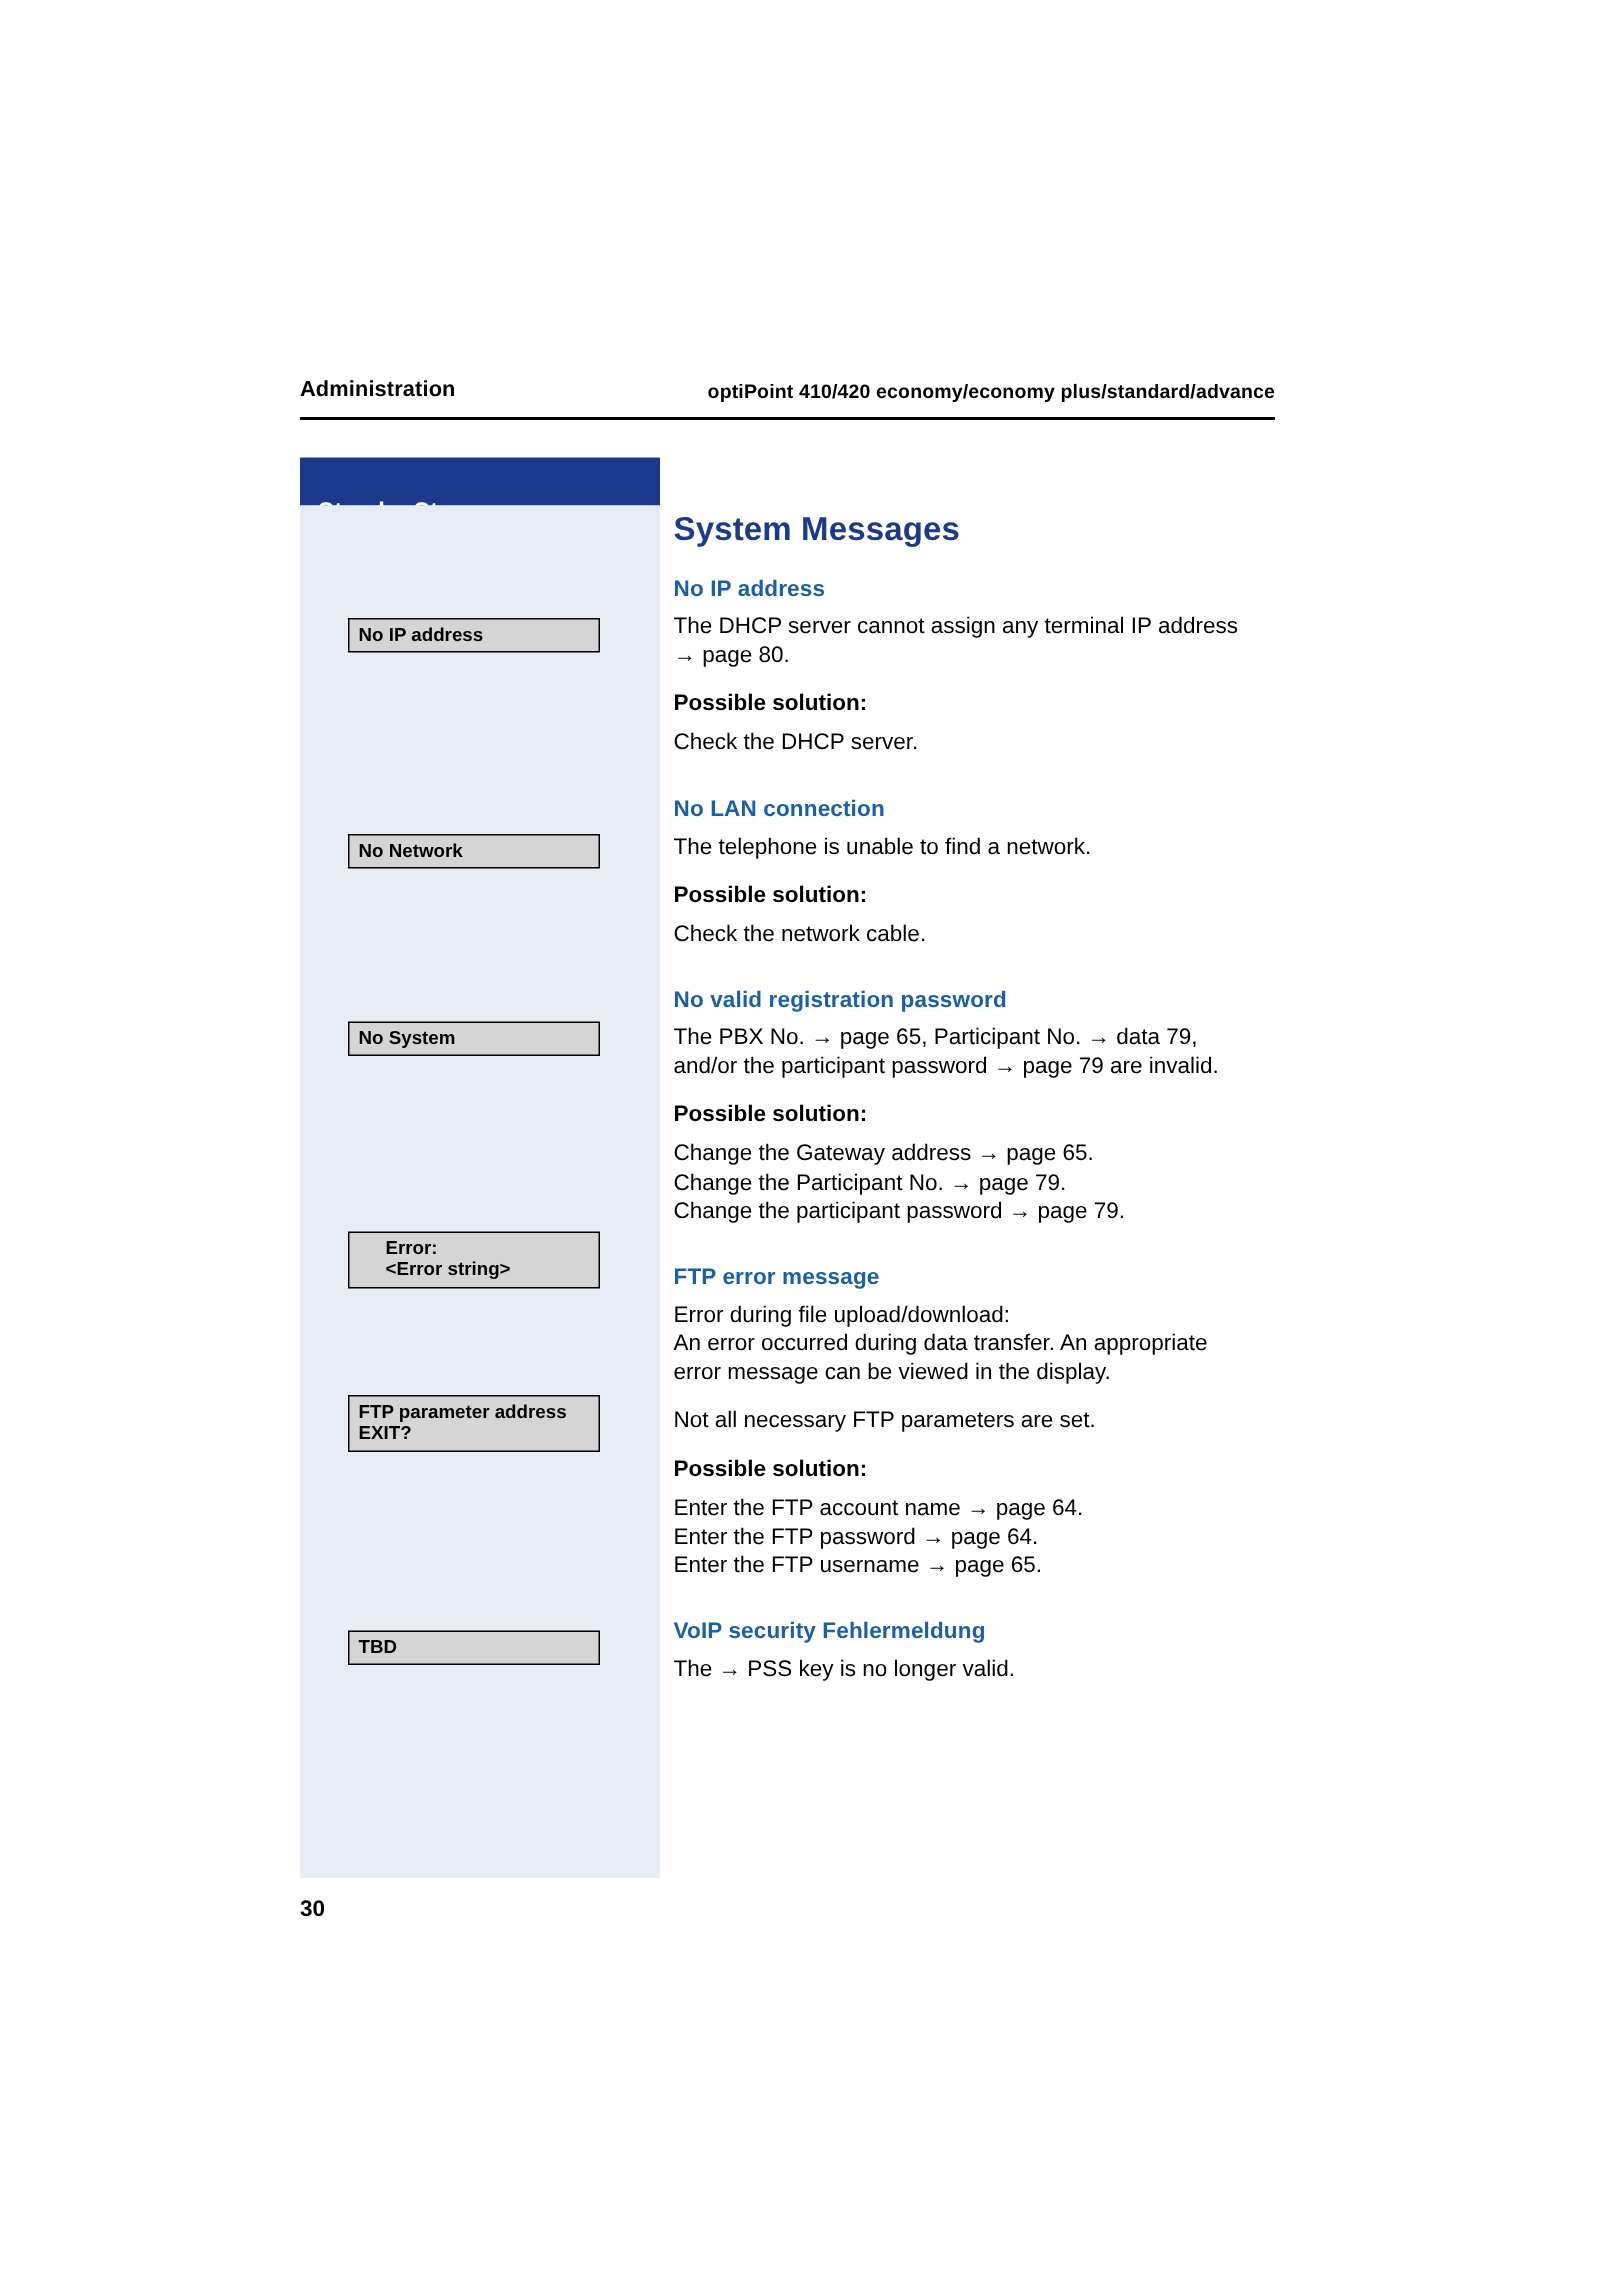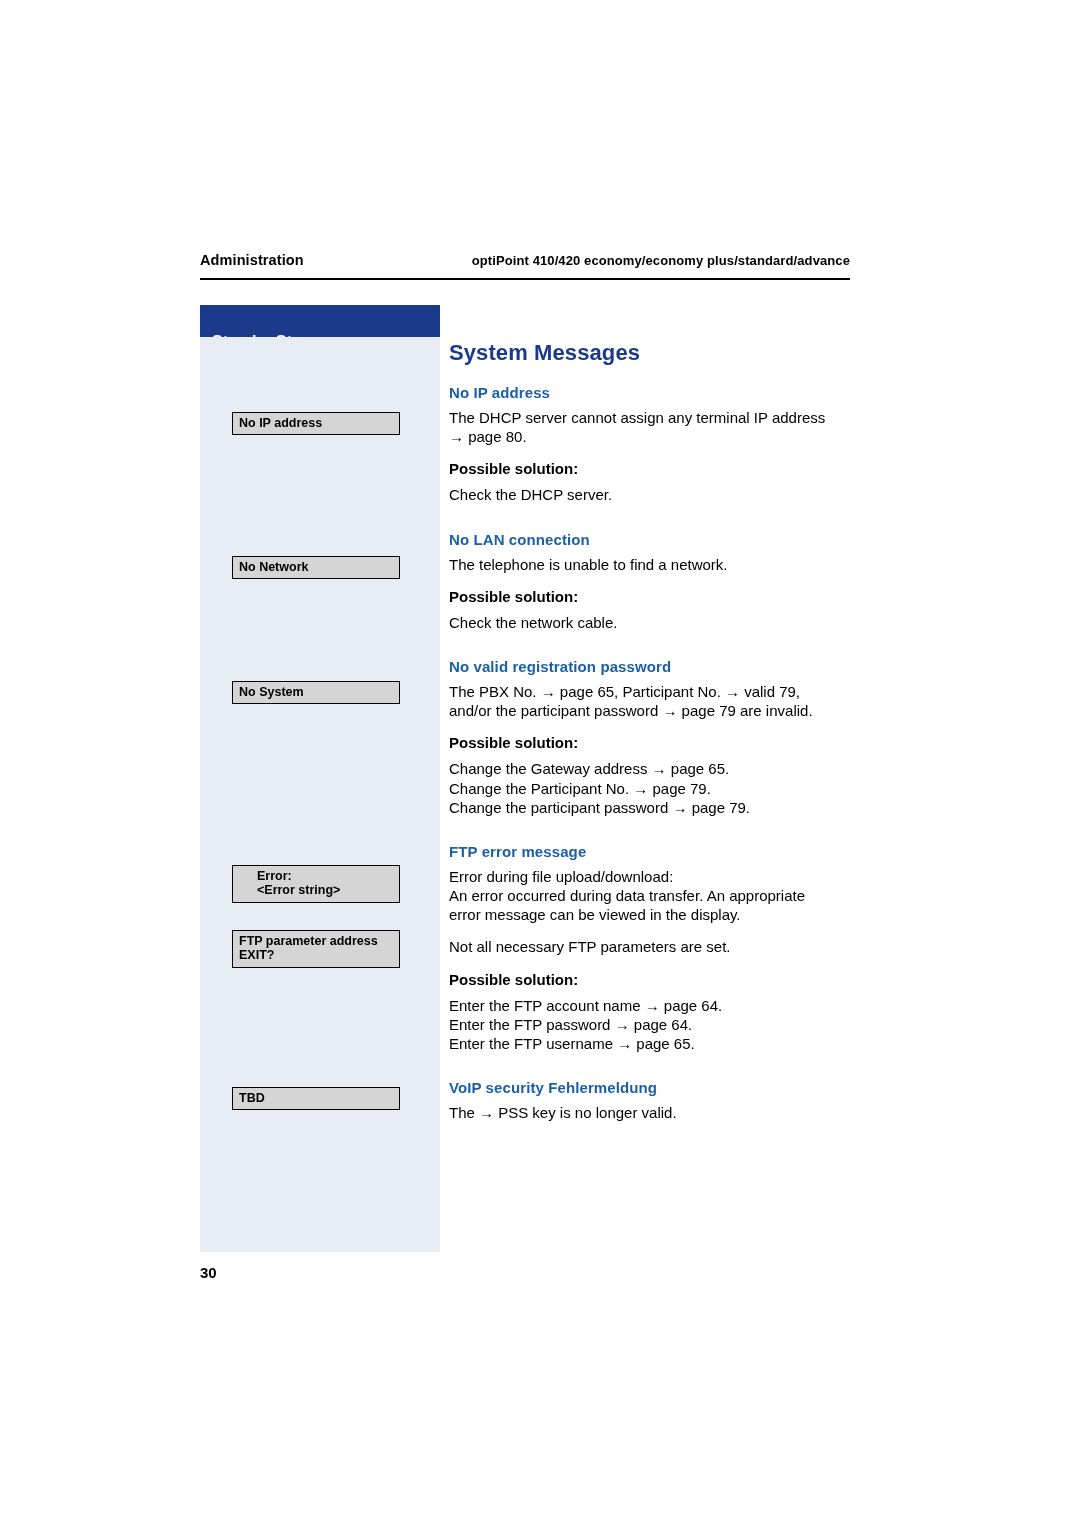--- a/index.html
+++ b/index.html
@@ -166,21 +166,21 @@
 
   <div class="keybox" style="top:412px;">
     <div>No IP address</div>
   </div>
   <div class="keybox" style="top:556px;">
     <div>No Network</div>
   </div>
   <div class="keybox" style="top:681px;">
     <div>No System</div>
   </div>
-  <div class="keybox" style="top:865px;padding-left:24px;">
+  <div class="keybox" style="top:821px;padding-left:24px;">
     <div>Error:</div>
     <div>&lt;Error string&gt;</div>
   </div>
   <div class="keybox" style="top:930px;">
     <div>FTP parameter address</div>
     <div>EXIT?</div>
   </div>
   <div class="keybox" style="top:1087px;">
     <div>TBD</div>
   </div>
@@ -198,21 +198,21 @@
     <div class="gap-md"></div>
 
     <h2 class="sub">No LAN connection</h2>
     <p class="body">The telephone is unable to find a network.</p>
     <h3 class="poss">Possible solution:</h3>
     <p class="body">Check the network cable.</p>
 
     <div class="gap-md"></div>
 
     <h2 class="sub">No valid registration password</h2>
-    <p class="body tight">The PBX No. → page 65, Participant No. → valid 79,</p>
+    <p class="body tight">The PBX No. → page 65, Participant No. → data 79,</p>
     <p class="body">and/or the participant password → page 79 are invalid.</p>
     <h3 class="poss">Possible solution:</h3>
     <p class="body tight">Change the Gateway address → page 65.</p>
     <p class="body tight">Change the Participant No. → page 79.</p>
     <p class="body">Change the participant password → page 79.</p>
 
     <div class="gap-md"></div>
 
     <h2 class="sub">FTP error message</h2>
     <p class="body tight">Error during file upload/download:</p>

